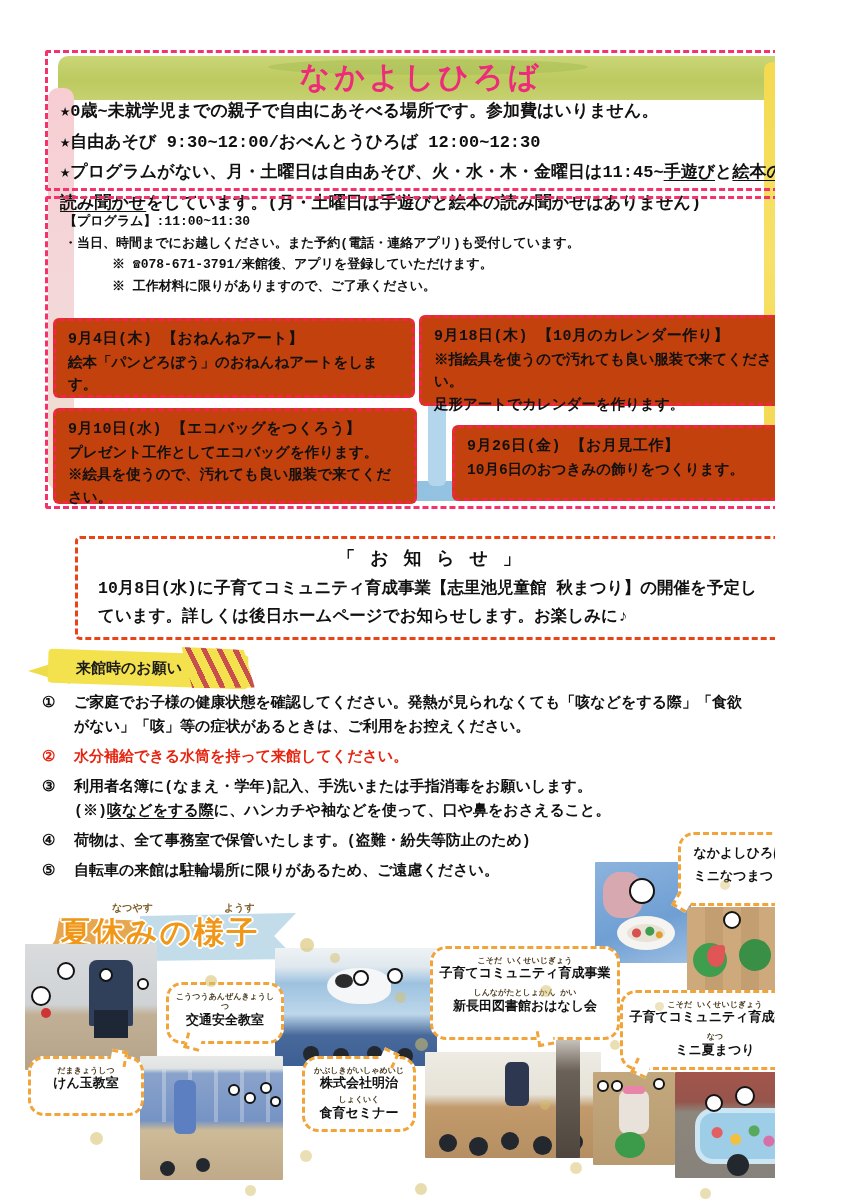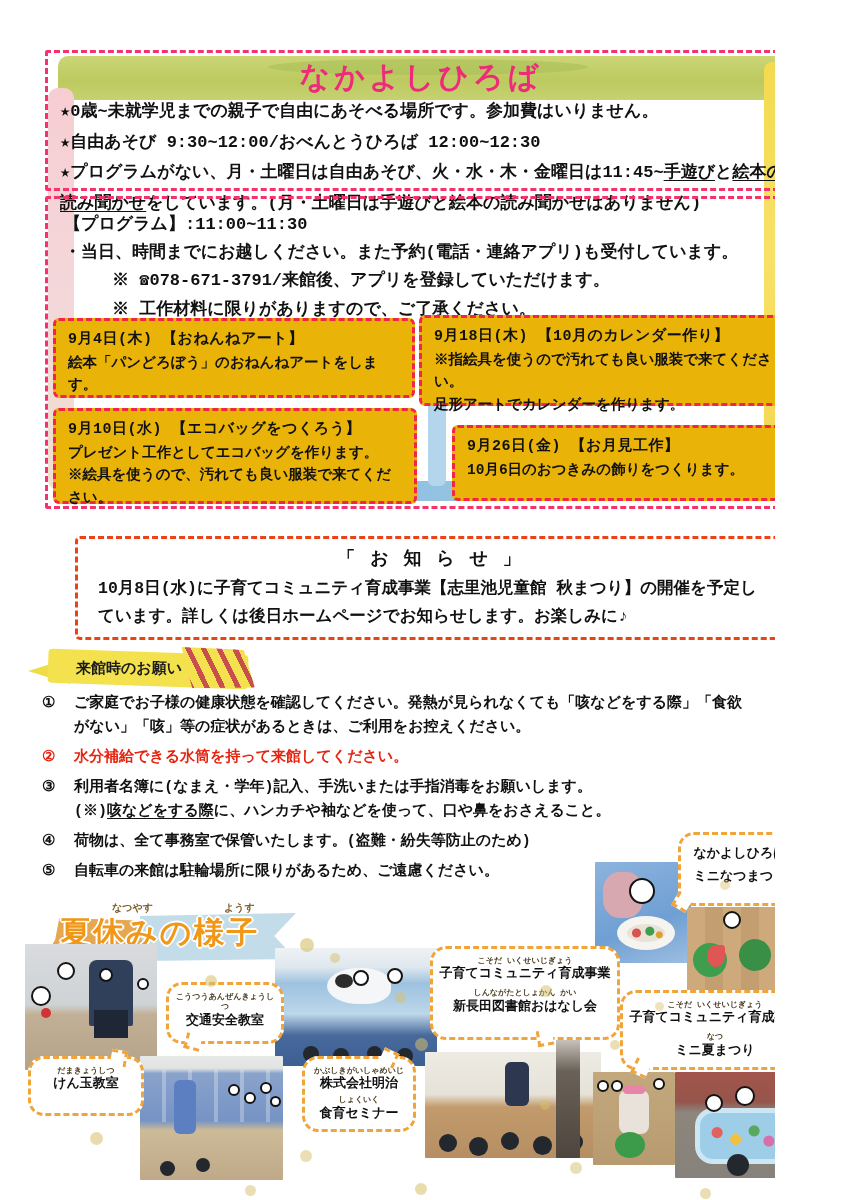--- a/index.html
+++ b/index.html
@@ -22,24 +22,24 @@
 
   
   .dash-box{position:absolute;border:3px dashed #f4336d;border-radius:3px;box-sizing:border-box;}
   .box1{left:45px;top:50px;width:752px;height:141px;}
   .box2{left:45px;top:196px;width:752px;height:313px;}
   .hiroba-title{position:absolute;left:0;right:0;top:4px;text-align:center;
     font-size:30px;font-weight:bold;color:#ee2a7b;letter-spacing:4px;}
   .bullets{position:absolute;left:12px;top:44px;width:726px;font-size:17px;font-weight:600;line-height:1.8;}
   .ul{text-decoration:underline;text-underline-offset:3px;}
 
-  .prog{position:absolute;left:16px;top:12px;width:726px;font-size:17px;font-weight:600;line-height:1.66;}
+  .prog{position:absolute;left:16px;top:12px;width:726px;font-size:13px;font-weight:600;line-height:1.66;}
   .prog-note{margin-left:48px;}
 
-  .event{position:absolute;background:#eab308;border:3px dashed #f32445;border-radius:6px;
+  .event{position:absolute;background:#c2410c;border:3px dashed #f32445;border-radius:6px;
     padding:8px 12px;box-sizing:border-box;}
   .ev0{left:5px;top:119px;width:362px;height:80px;}
   .ev1{left:371px;top:116px;width:386px;height:91px;}
   .ev2{left:5px;top:209px;width:364px;height:96px;}
   .ev3{left:404px;top:226px;width:348px;height:76px;}
   .ev-head{font-size:15px;font-weight:bold;letter-spacing:.5px;margin-bottom:4px;}
   .ev-line{font-size:14.5px;font-weight:600;line-height:1.55;}
 
   
   .notice{position:absolute;left:75px;top:536px;width:710px;height:104px;

